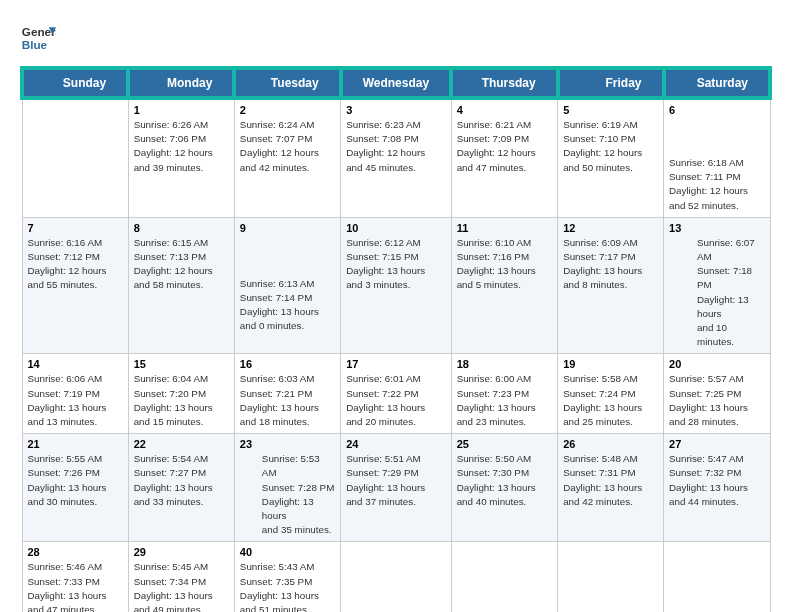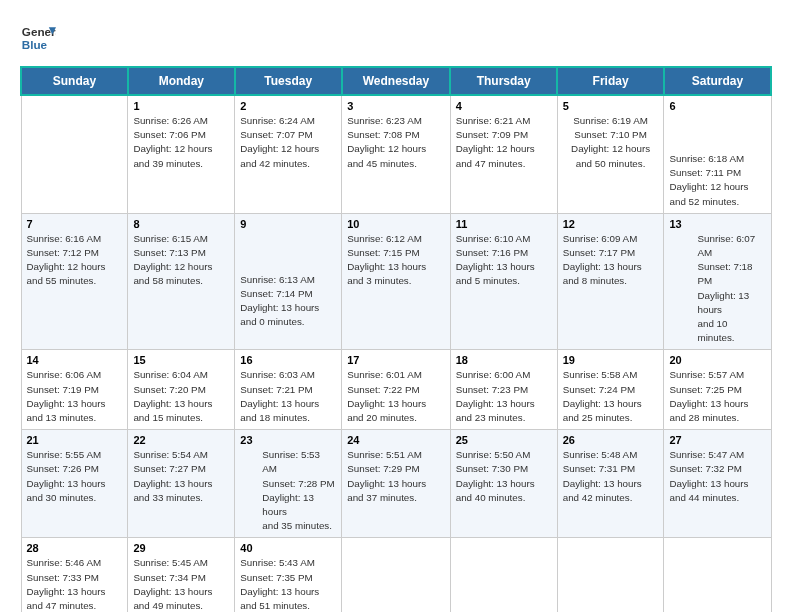--- a/index.html
+++ b/index.html
@@ -39,23 +39,23 @@
     }
     table {
       width: 100%;
       border-collapse: collapse;
       font-size: 10.5px;
     }
     thead tr th {
       background-color: #2e6da4;
       color: #fff;
       padding: 6px 20px;
-      text-align: center;
+      text-align: right;
       font-size: 12px;
-      border: 2px solid #14b8a6;
+      border: 4px solid #14b8a6;
     }
     tbody tr td {
       border: 1px solid #ccc;
       vertical-align: top;
       padding: 4px 5px;
       width: calc(100% / 7);
       min-height: 80px;
     }
     tbody tr:nth-child(even) td {
       background-color: #f2f6fb;
@@ -130,21 +130,21 @@
         </td>
         <td>
           <span class="day-number">4</span>
           <div class="day-info" style="white-space: pre-line;">Sunrise: 6:21 AM
 Sunset: 7:09 PM
 Daylight: 12 hours
 and 47 minutes.</div>
         </td>
         <td>
           <span class="day-number">5</span>
-          <div class="day-info" style="white-space: pre-line; text-align: center;">Sunrise: 6:19 AM
+          <div class="day-info" style="white-space: pre-line;">Sunrise: 6:19 AM
 Sunset: 7:10 PM
 Daylight: 12 hours
 and 50 minutes.</div>
         </td>
         <td>
           <span class="day-number">6</span>
           <div class="day-info" style="white-space: pre-line; margin-top: 40px;">Sunrise: 6:18 AM
 Sunset: 7:11 PM
 Daylight: 12 hours
 and 52 minutes.</div>

